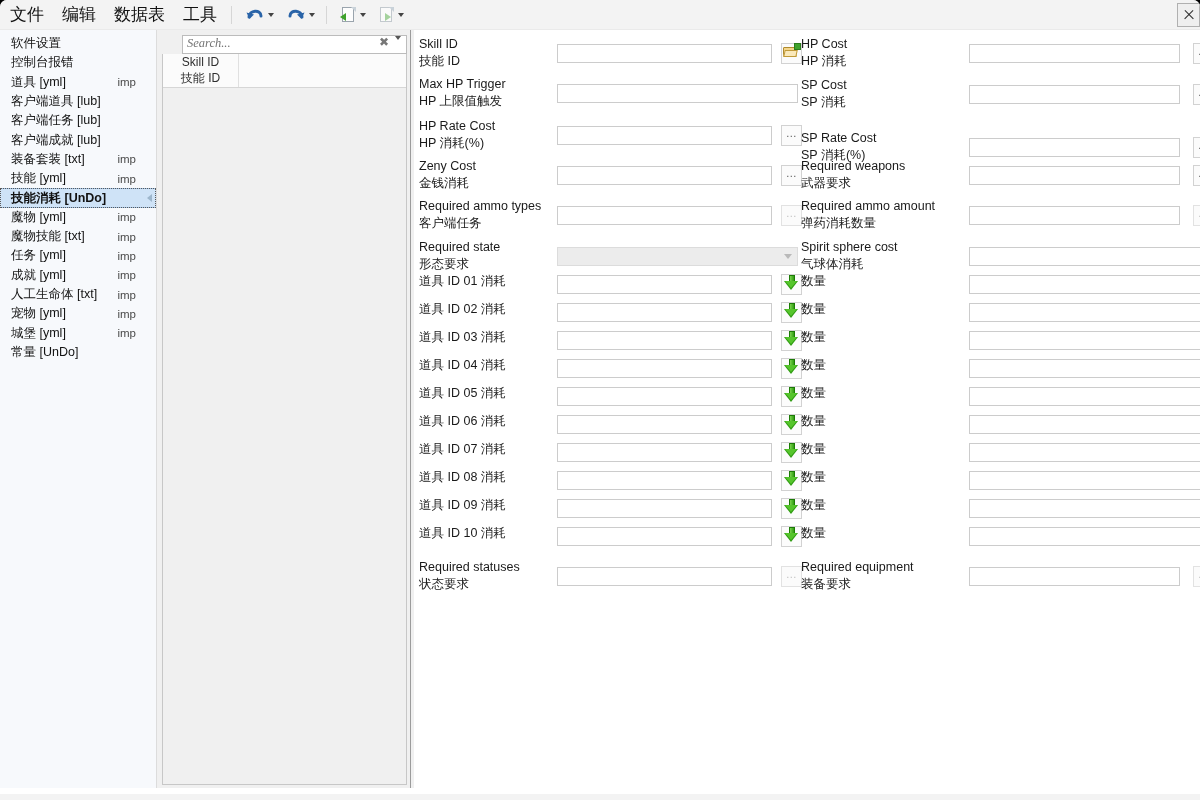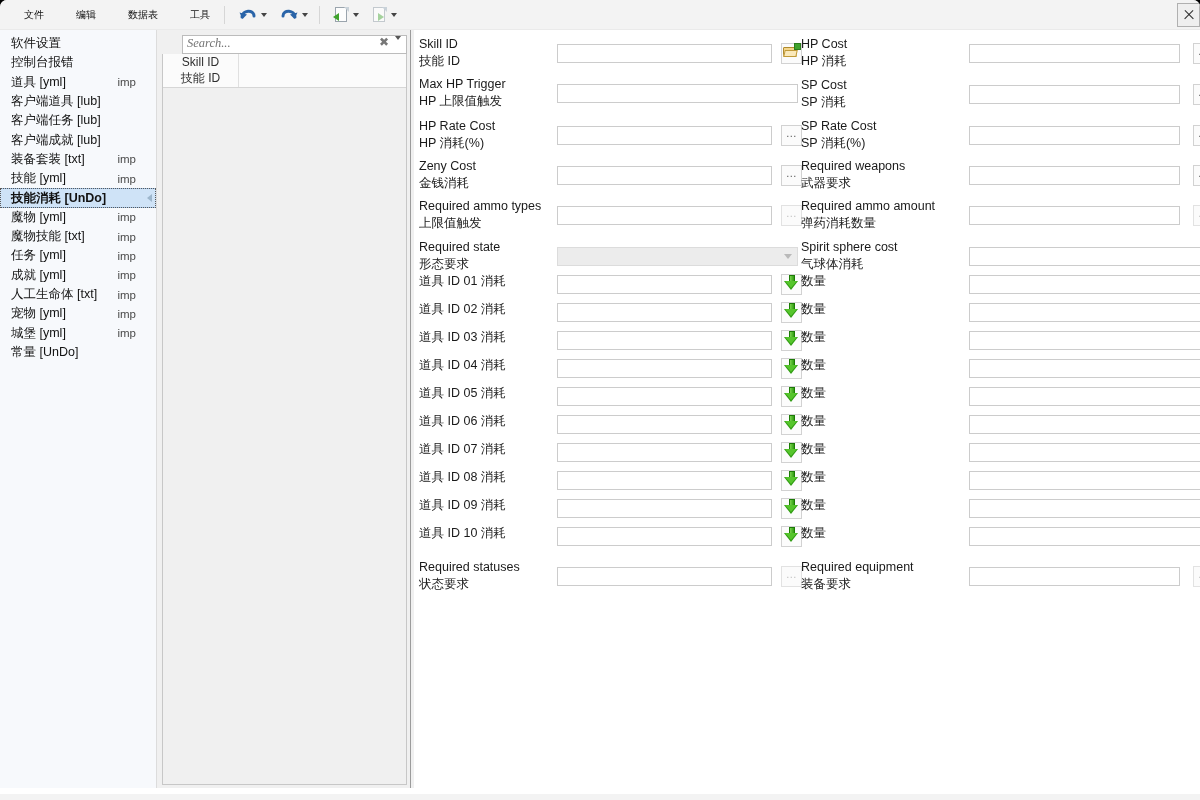--- a/index.html
+++ b/index.html
@@ -75,21 +75,21 @@
 
   
   .menustrip {
     height: 30px; flex: 0 0 30px;
     background: #f3f3f3;
     display: flex; align-items: center;
     position: relative;
     border-bottom: 1px solid #eaeaea;
   }
   .menu-item {
-    font-size: 10px; color: #111; padding: 4px 8px; margin-left: 16px;
+    font-size: 17px; color: #111; padding: 4px 8px; margin-left: 2px;
     white-space: nowrap;
   }
   .tb-sep { width: 1px; height: 18px; background: #d6d6d6; margin: 0 6px; }
   .tb-btn {
     display: flex; align-items: center; padding: 2px 1px 2px 3px; margin-left: 4px;
   }
   .tb-arrow {
     width: 0; height: 0; margin: 0 4px 0 3px;
     border-left: 3.5px solid transparent;
     border-right: 3.5px solid transparent;
@@ -522,21 +522,21 @@
             <div class="flabel"><span>HP Rate Cost</span><span class="l2">HP 消耗(%)</span></div>
             <input class="finput" style="left: 138px; top: 8px; width: 215px;">
             <div class="fbtn" style="left: 362px; top: 7px;">...</div>
           </div>
           <div class="frow" style="top: 128px; width: 400px; height: 30px;">
             <div class="flabel"><span>Zeny Cost</span><span class="l2">金钱消耗</span></div>
             <input class="finput" style="left: 138px; top: 8px; width: 215px;">
             <div class="fbtn" style="left: 362px; top: 7px;">...</div>
           </div>
           <div class="frow" style="top: 168px; width: 400px; height: 30px;">
-            <div class="flabel"><span>Required ammo types</span><span class="l2">上限值触发</span></div>
+            <div class="flabel"><span>Required ammo types</span><span class="l2">客户端任务</span></div>
             <input class="finput" style="left: 138px; top: 8px; width: 215px;">
             <div class="fbtn dim" style="left: 362px; top: 7px;">...</div>
           </div>
           <div class="frow" style="top: 209px; width: 400px; height: 30px;">
             <div class="flabel"><span>Required state</span><span class="l2">形态要求</span></div>
             <div class="fcombo" style="left: 138px; top: 8px; width: 241px;">
               <span class="cv"></span>
             </div>
           </div>
           <div class="frow" style="top: 243px; width: 400px; height: 30px;">
@@ -659,21 +659,21 @@
           <div class="frow" style="top: 6px; width: 400px; height: 30px;">
             <div class="flabel"><span>HP Cost</span><span class="l2">HP 消耗</span></div>
             <input class="finput" style="left: 168px; top: 8px; width: 211px;">
             <div class="fbtn" style="left: 392px; top: 7px;">...</div>
           </div>
           <div class="frow" style="top: 47px; width: 400px; height: 30px;">
             <div class="flabel"><span>SP Cost</span><span class="l2">SP 消耗</span></div>
             <input class="finput" style="left: 168px; top: 8px; width: 211px;">
             <div class="fbtn" style="left: 392px; top: 7px;">...</div>
           </div>
-          <div class="frow" style="top: 88px; width: 364px; height: 30px;">
+          <div class="frow" style="top: 100px; width: 364px; height: 30px;">
             <div class="flabel"><span>SP Rate Cost</span><span class="l2">SP 消耗(%)</span></div>
             <input class="finput" style="left: 168px; top: 8px; width: 211px;">
             <div class="fbtn" style="left: 392px; top: 7px;">...</div>
           </div>
           <div class="frow" style="top: 128px; width: 400px; height: 30px;">
             <div class="flabel"><span>Required weapons</span><span class="l2">武器要求</span></div>
             <input class="finput" style="left: 168px; top: 8px; width: 211px;">
             <div class="fbtn" style="left: 392px; top: 7px;">...</div>
           </div>
           <div class="frow" style="top: 168px; width: 400px; height: 30px;">

